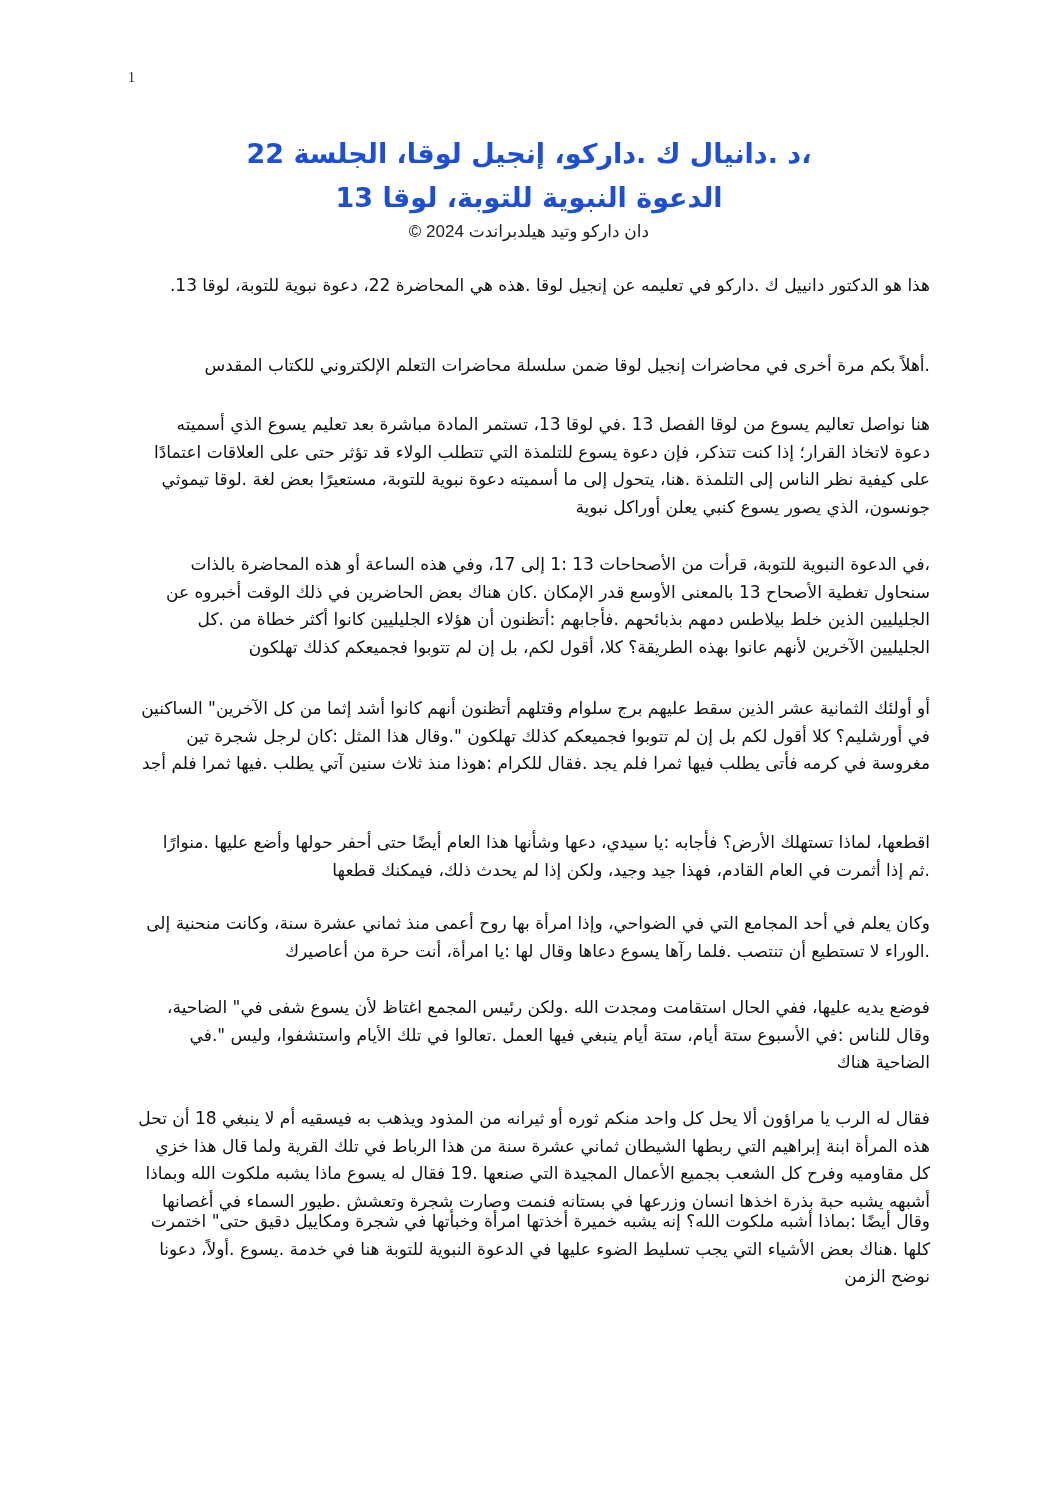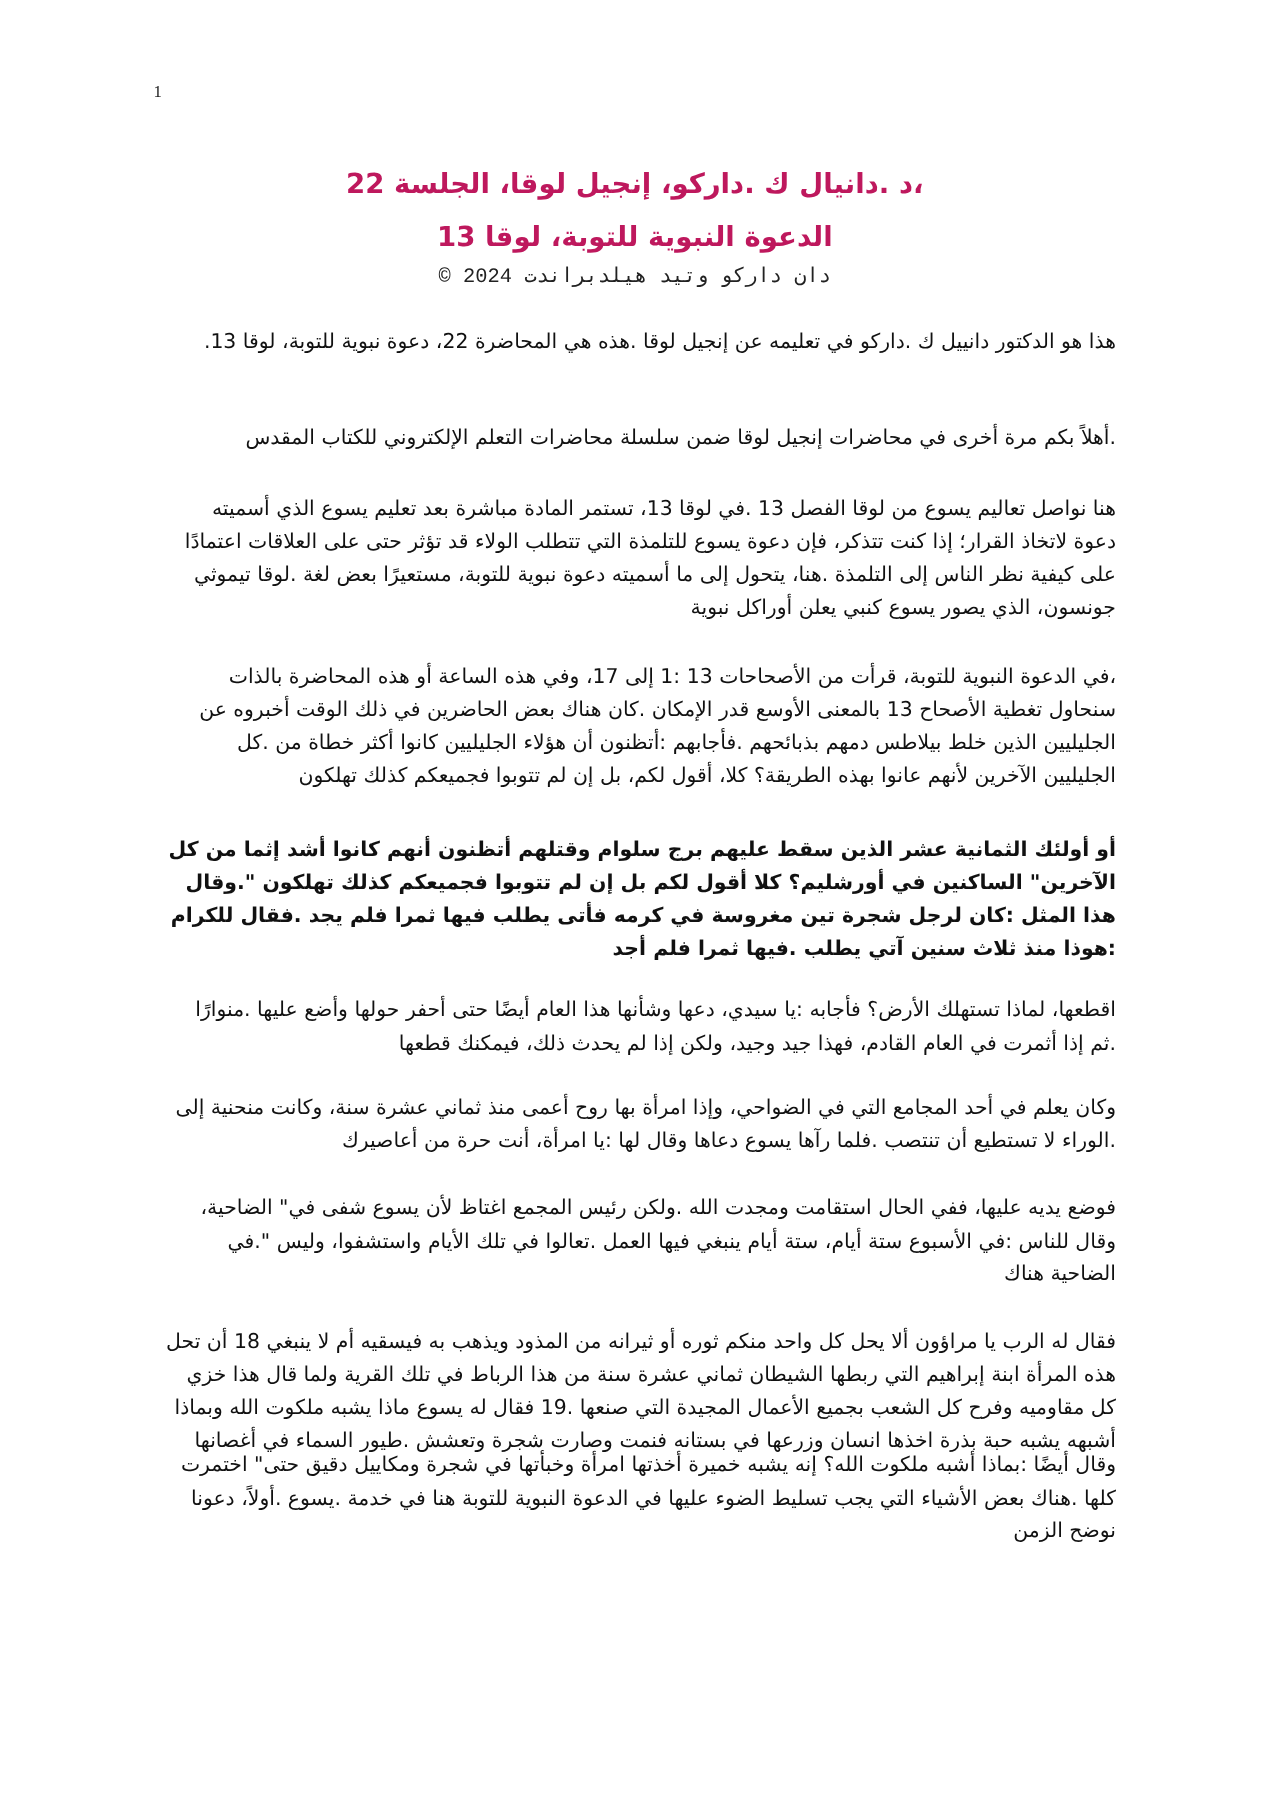--- a/index.html
+++ b/index.html
@@ -7,24 +7,24 @@
     .page-number {
       position: absolute; left: 128px; top: 70px;
       font-family: "Liberation Serif", serif; font-size: 14px; color: #222;
     }
     .title-block {
       position: absolute; left: 0; right: 0; top: 132px;
       text-align: center; direction: rtl;
     }
     .title-line {
       font-family: "DejaVu Sans", sans-serif; font-weight: bold;
-      font-size: 23px; line-height: 44px; color: #be185d; margin: 0;
+      font-size: 27px; line-height: 44px; color: #1d4ed8; margin: 0;
     }
     .subtitle {
-      font-family: Liberation Mono, monospace; font-size: 17px;
+      font-family: Liberation Sans, sans-serif; font-size: 17px;
       line-height: 24px; color: #222; margin-top: 0px;
     }
     .body-text {
       position: absolute; left: 138px; width: 792px;
       direction: rtl; text-align: right;
       font-family: "DejaVu Sans", sans-serif; font-size: 17px;
       line-height: 27.5px; color: #111; margin: 0;
     }
   </style>
 </head>
@@ -35,18 +35,18 @@
 <div class="title-block">
   <p class="title-line">،د .دانيال ك .داركو، إنجيل لوقا، الجلسة 22</p>
   <p class="title-line">الدعوة النبوية للتوبة، لوقا 13</p>
   <div class="subtitle">دان داركو وتيد هيلدبراندت 2024 ©</div>
 </div>
 
 <p class="body-text" style="top:272px;">هذا هو الدكتور دانييل ك .داركو في تعليمه عن إنجيل لوقا .هذه هي المحاضرة 22، دعوة نبوية للتوبة، لوقا 13.</p>
 <p class="body-text" style="top:352px;">.أهلاً بكم مرة أخرى في محاضرات إنجيل لوقا ضمن سلسلة محاضرات التعلم الإلكتروني للكتاب المقدس</p>
 <p class="body-text" style="top:411px;">هنا نواصل تعاليم يسوع من لوقا الفصل 13 .في لوقا 13، تستمر المادة مباشرة بعد تعليم يسوع الذي أسميته دعوة لاتخاذ القرار؛ إذا كنت تتذكر، فإن دعوة يسوع للتلمذة التي تتطلب الولاء قد تؤثر حتى على العلاقات اعتمادًا على كيفية نظر الناس إلى التلمذة .هنا، يتحول إلى ما أسميته دعوة نبوية للتوبة، مستعيرًا بعض لغة .لوقا تيموثي جونسون، الذي يصور يسوع كنبي يعلن أوراكل نبوية</p>
 <p class="body-text" style="top:551px;">،في الدعوة النبوية للتوبة، قرأت من الأصحاحات 13 :1 إلى 17، وفي هذه الساعة أو هذه المحاضرة بالذات سنحاول تغطية الأصحاح 13 بالمعنى الأوسع قدر الإمكان .كان هناك بعض الحاضرين في ذلك الوقت أخبروه عن الجليليين الذين خلط بيلاطس دمهم بذبائحهم .فأجابهم :أتظنون أن هؤلاء الجليليين كانوا أكثر خطاة من .كل الجليليين الآخرين لأنهم عانوا بهذه الطريقة؟ كلا، أقول لكم، بل إن لم تتوبوا فجميعكم كذلك تهلكون</p>
-<p class="body-text" style="top:695px;font-weight:bold;">أو أولئك الثمانية عشر الذين سقط عليهم برج سلوام وقتلهم أتظنون أنهم كانوا أشد إثما من كل الآخرين" الساكنين في أورشليم؟ كلا أقول لكم بل إن لم تتوبوا فجميعكم كذلك تهلكون ".وقال هذا المثل :كان لرجل شجرة تين مغروسة في كرمه فأتى يطلب فيها ثمرا فلم يجد .فقال للكرام :هوذا منذ ثلاث سنين آتي يطلب .فيها ثمرا فلم أجد</p>
+<p class="body-text" style="top:695px;">أو أولئك الثمانية عشر الذين سقط عليهم برج سلوام وقتلهم أتظنون أنهم كانوا أشد إثما من كل الآخرين" الساكنين في أورشليم؟ كلا أقول لكم بل إن لم تتوبوا فجميعكم كذلك تهلكون ".وقال هذا المثل :كان لرجل شجرة تين مغروسة في كرمه فأتى يطلب فيها ثمرا فلم يجد .فقال للكرام :هوذا منذ ثلاث سنين آتي يطلب .فيها ثمرا فلم أجد</p>
 <p class="body-text" style="top:829px;">اقطعها، لماذا تستهلك الأرض؟ فأجابه :يا سيدي، دعها وشأنها هذا العام أيضًا حتى أحفر حولها وأضع عليها .منوارًا .ثم إذا أثمرت في العام القادم، فهذا جيد وجيد، ولكن إذا لم يحدث ذلك، فيمكنك قطعها</p>
 <p class="body-text" style="top:910px;">وكان يعلم في أحد المجامع التي في الضواحي، وإذا امرأة بها روح أعمى منذ ثماني عشرة سنة، وكانت منحنية إلى .الوراء لا تستطيع أن تنتصب .فلما رآها يسوع دعاها وقال لها :يا امرأة، أنت حرة من أعاصيرك</p>
 <p class="body-text" style="top:994px;">فوضع يديه عليها، ففي الحال استقامت ومجدت الله .ولكن رئيس المجمع اغتاظ لأن يسوع شفى في" الضاحية، وقال للناس :في الأسبوع ستة أيام، ستة أيام ينبغي فيها العمل .تعالوا في تلك الأيام واستشفوا، وليس ".في الضاحية هناك</p>
 <p class="body-text" style="top:1105px;">فقال له الرب يا مراؤون ألا يحل كل واحد منكم ثوره أو ثيرانه من المذود ويذهب به فيسقيه أم لا ينبغي 18 أن تحل هذه المرأة ابنة إبراهيم التي ربطها الشيطان ثماني عشرة سنة من هذا الرباط في تلك القرية ولما قال هذا خزي كل مقاوميه وفرح كل الشعب بجميع الأعمال المجيدة التي صنعها .19 فقال له يسوع ماذا يشبه ملكوت الله وبماذا أشبهه يشبه حبة بذرة اخذها انسان وزرعها في بستانه فنمت وصارت شجرة وتعشش .طيور السماء في أغصانها</p>
 <p class="body-text" style="top:1208px;">وقال أيضًا :بماذا أشبه ملكوت الله؟ إنه يشبه خميرة أخذتها امرأة وخبأتها في شجرة ومكاييل دقيق حتى" اختمرت كلها .هناك بعض الأشياء التي يجب تسليط الضوء عليها في الدعوة النبوية للتوبة هنا في خدمة .يسوع .أولاً، دعونا نوضح الزمن</p>
 
 </body></html>

